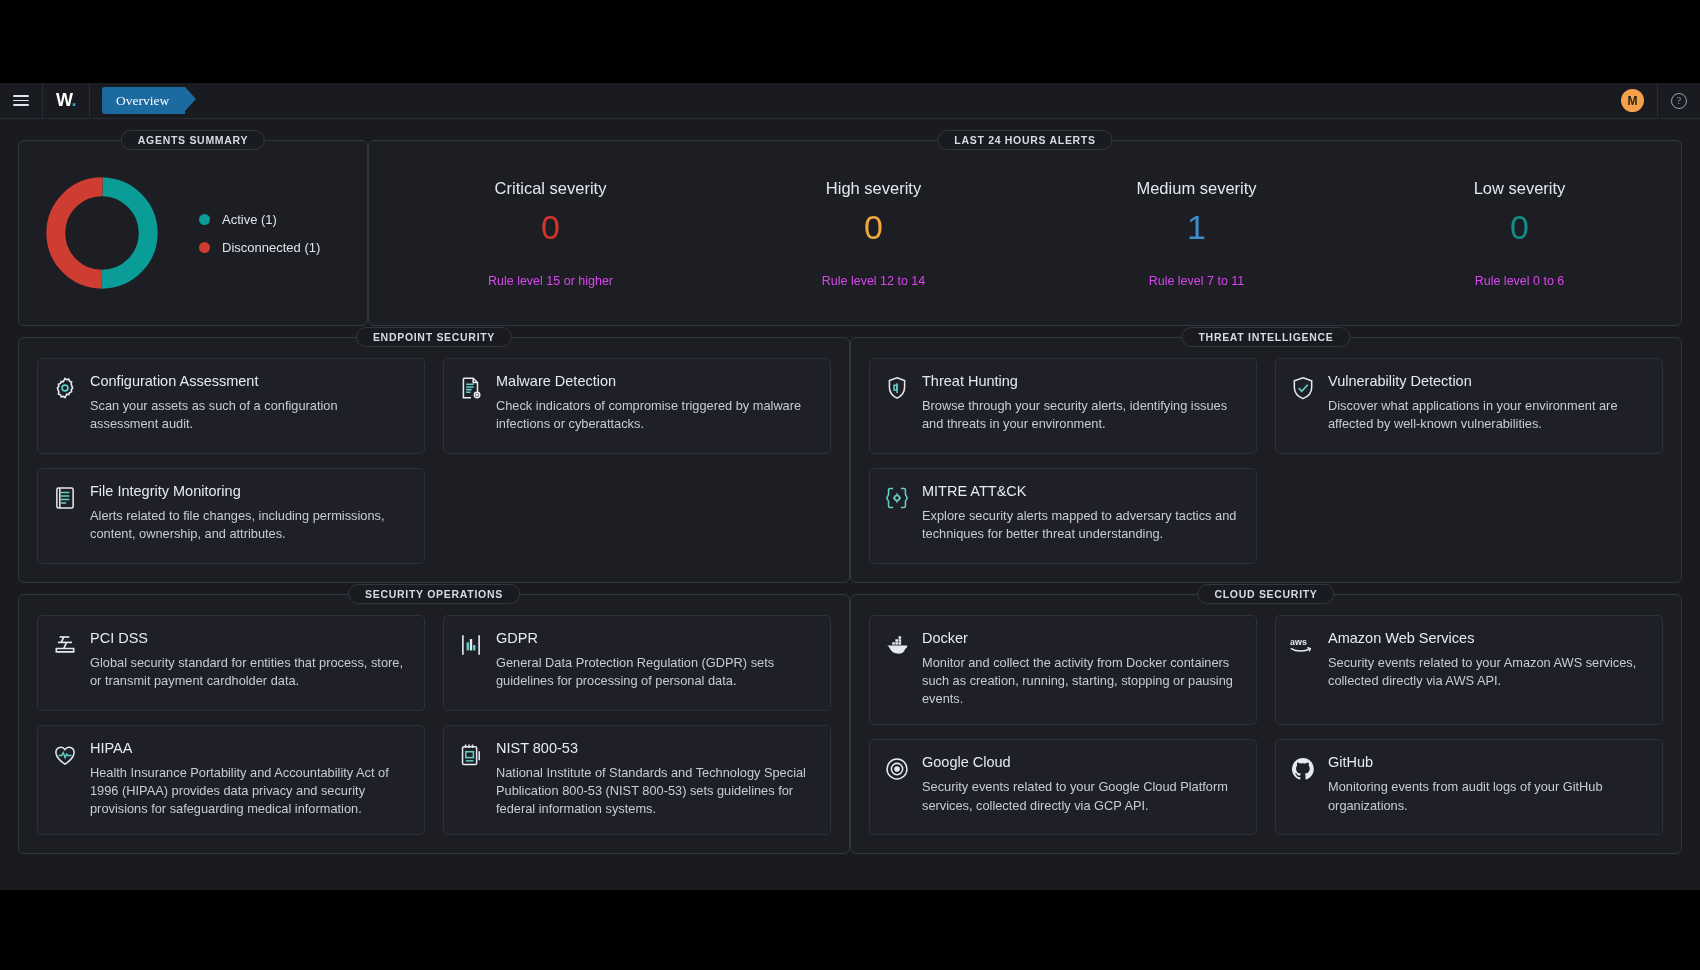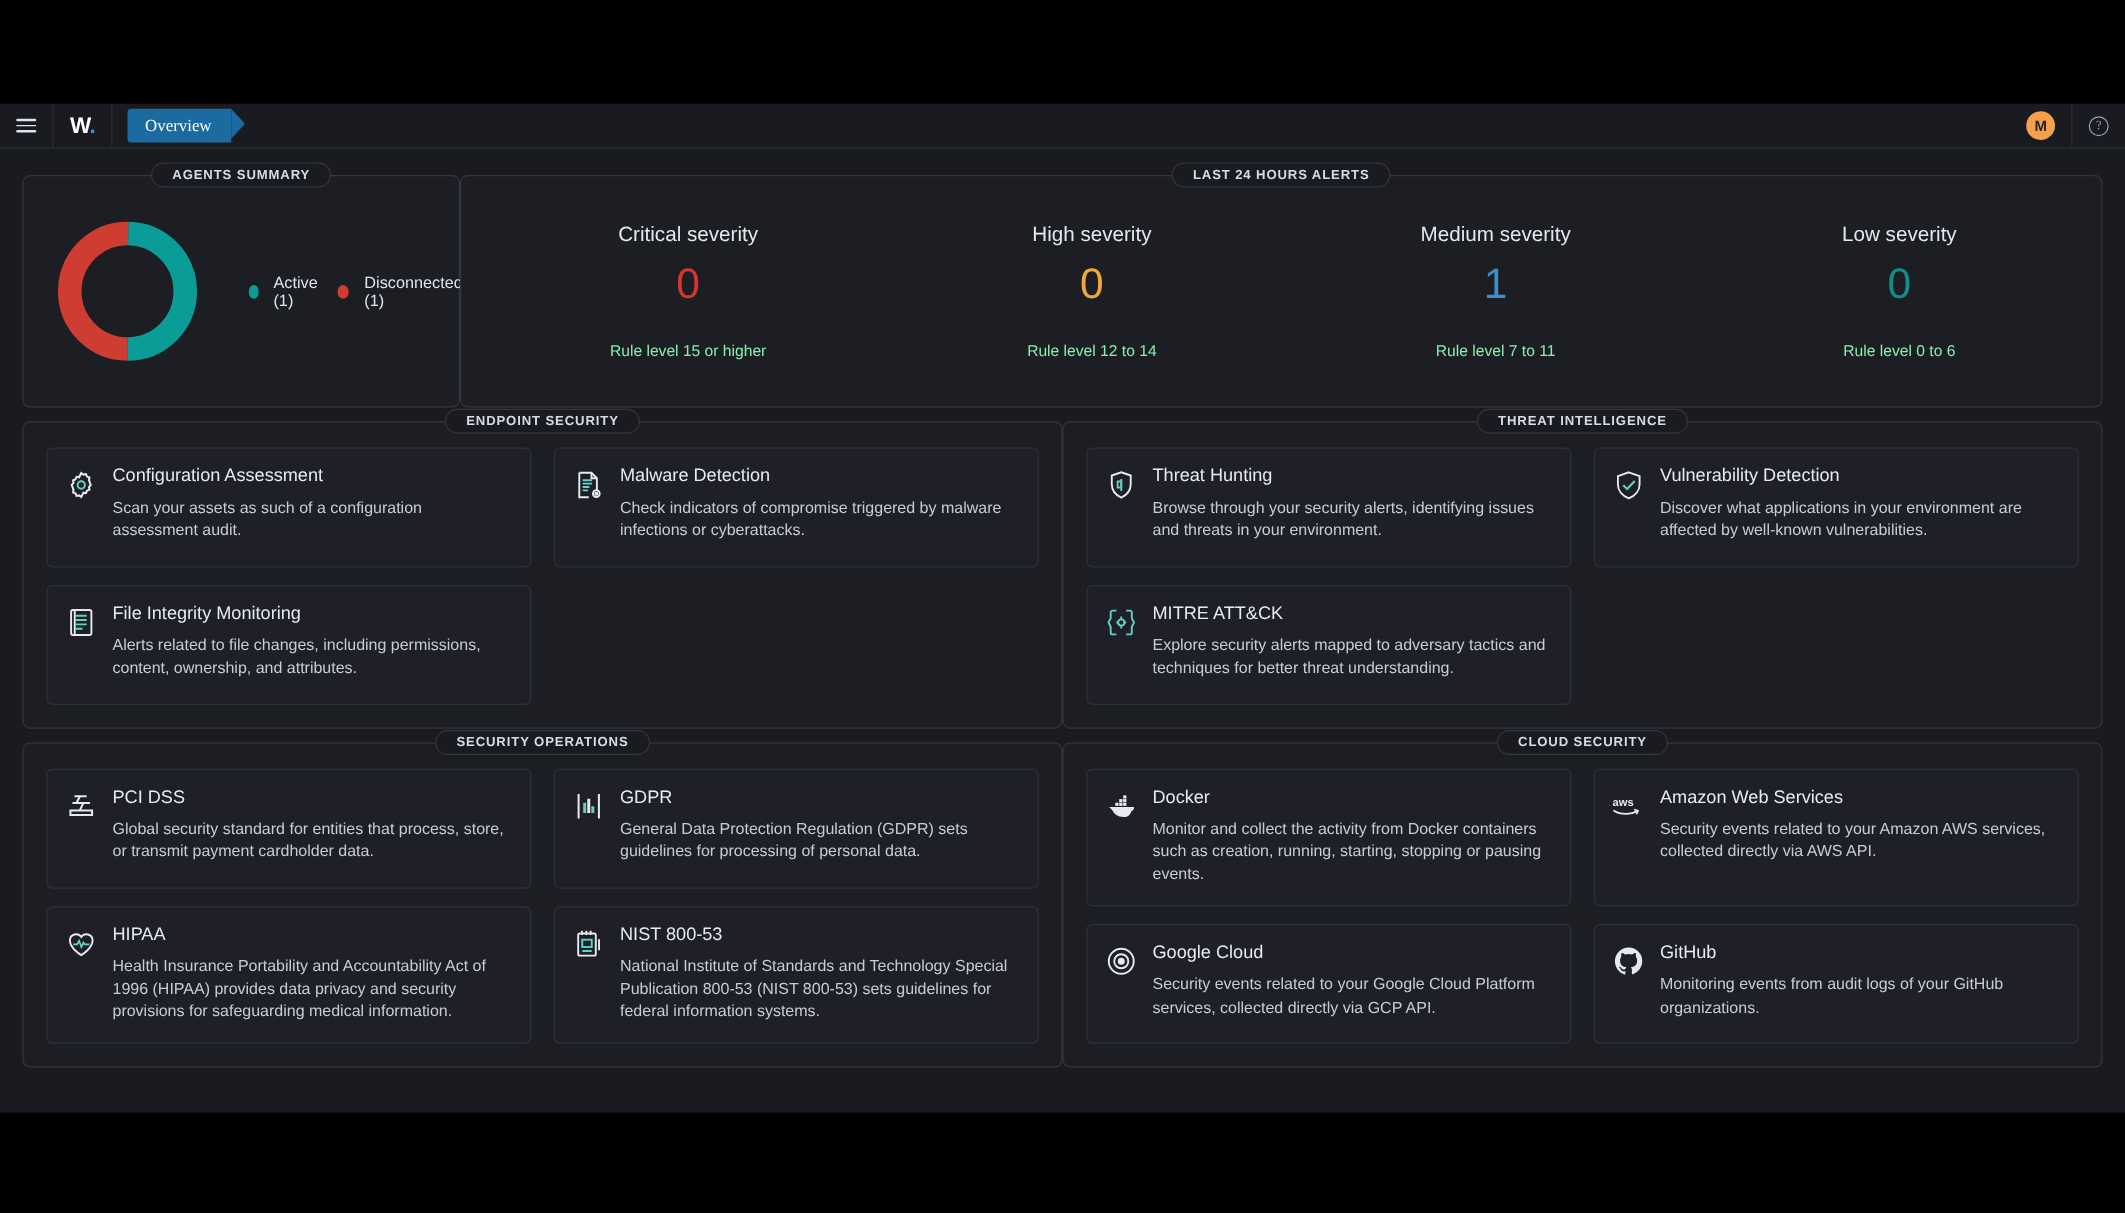--- a/index.html
+++ b/index.html
@@ -83,32 +83,32 @@
     padding: 3px 16px;
     white-space: nowrap;
   }
   .legend-center { left: 50%; transform: translateX(-50%); }
 
   
   .agents-panel { width: 350px; height: 186px; flex: 0 0 350px; }
   .agents-body { display: flex; align-items: center; height: 100%; padding: 0 6px 0 22px; }
   .donut { position: relative; width: 122px; height: 122px; flex: 0 0 122px; }
   .donut svg { display:block; }
-  .legend-list { margin-left: 36px; display: flex; flex-direction: row; gap: 13px; }
+  .legend-list { margin-left: 36px; display: flex; flex-direction: column; gap: 13px; }
   .legend-item { display: flex; align-items: center; gap: 12px; }
   .legend-swatch { width: 11px; height: 11px; border-radius: 50%; }
   .legend-text { color: #dfe3ea; font-size: 13px; }
 
   
   .alerts-panel { flex: 1; height: 186px; padding-left: 20px; }
   .alerts-body { display: flex; height: 100%; align-items: center; }
   .alert-col { flex: 1; text-align: center; }
   .alert-title { color: #e4e8ee; font-size: 16.5px; margin-bottom: 12px; }
   .alert-num { font-size: 34px; line-height: 1; font-weight: 300; margin-bottom: 12px; }
-  .alert-sub { color: #86efac; font-size: 12.5px; margin-top: 30px; }
+  .alert-sub { color: #d946ef; font-size: 12.5px; margin-top: 30px; }
 
   
   .modules-panel { flex: 1; }
   .cards { display: grid; grid-template-columns: 1fr 1fr; gap: 14px 18px; padding: 20px 18px 18px 18px; }
   .card {
     border: 1px solid #2f3138;
     border-radius: 5px;
     background: #1f2027;
     padding: 14px 16px 16px 14px;
     display: flex; gap: 12px;

